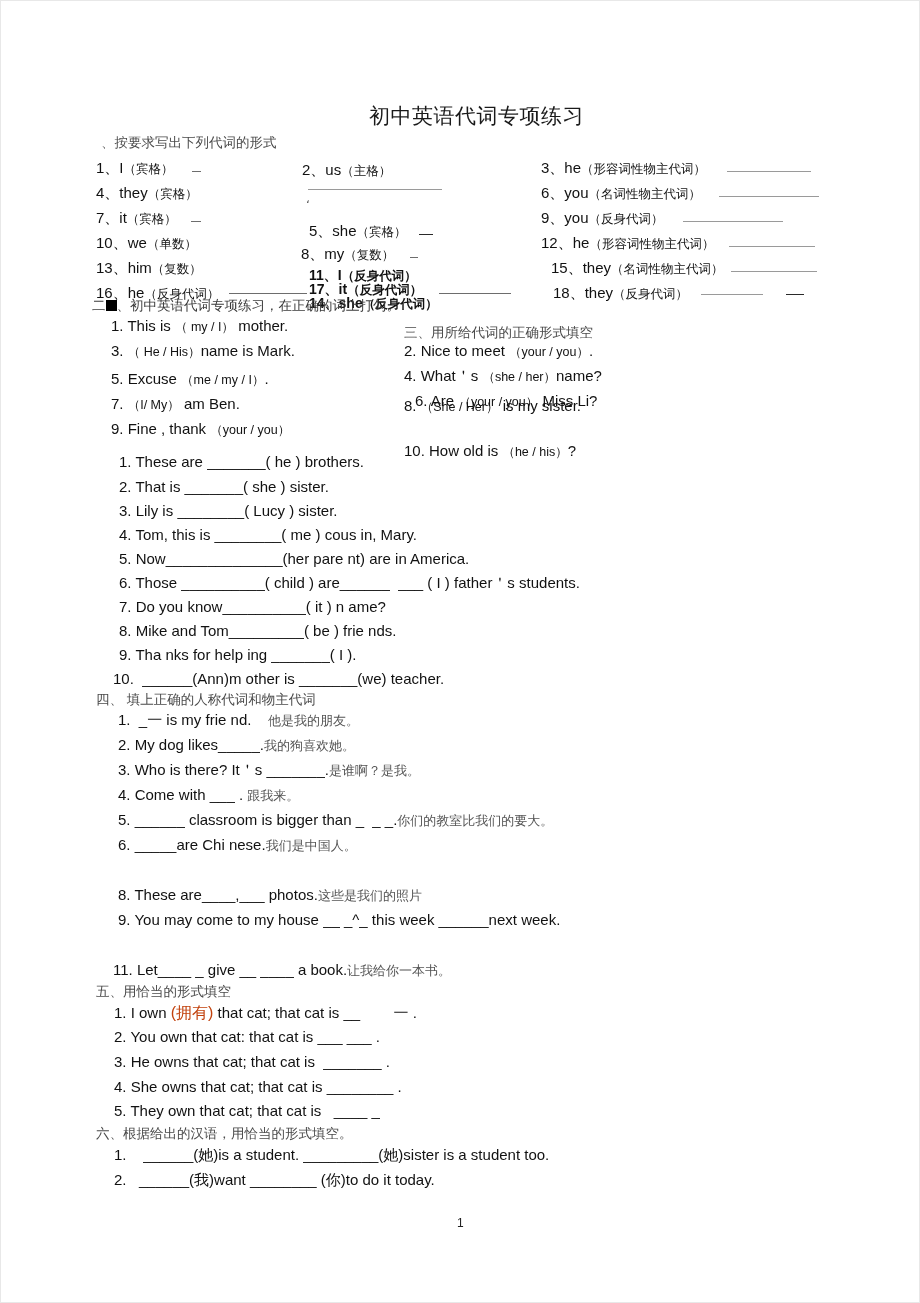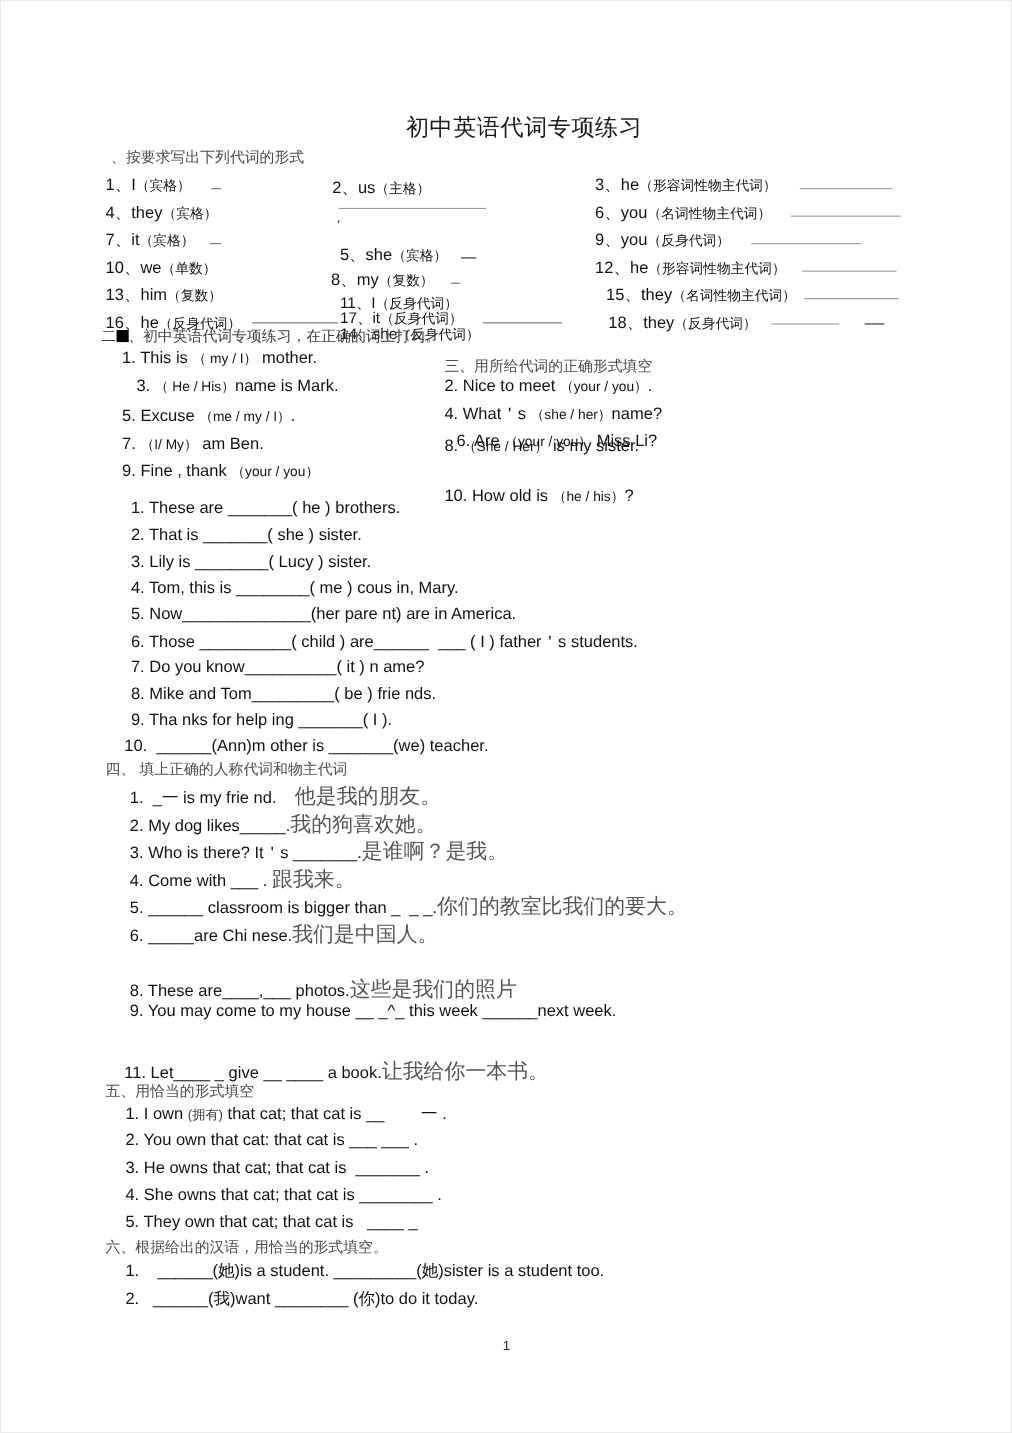--- a/index.html
+++ b/index.html
@@ -29,24 +29,24 @@
     margin-left: 40px;
   }
 
   .sec-head {
     font-size: 13.5px;
     color: #4a4a4a;
   }
   .sec-head-dark { color: #3a3a3a; }
 
   .q { font-size: 15px; color: #111111; }
-  .q-sm { font-size: 14px; }
+  .q-sm { font-size: 14px; font-weight: bold; }
   .paren { font-size: 12.5px; }
-  .cn { font-size: 19px; color: #555555; }
-  .cn-small { font-size: 12px; color: #404040; }
+  .cn { font-size: 13px; color: #555555; }
+  .cn-small { font-size: 16px; color: #c2410c; }
 
   .blk {
     display: inline-block;
     width: 11px;
     height: 11px;
     background: #000;
     vertical-align: -1px;
   }
 
   .rule {
@@ -119,21 +119,21 @@
   <div class="rule rule-light" style="left:730px; top:270px; width:86px;"></div>
 
   <div class="abs q" style="left:552px; top:283px;"><span>18、</span><span>they</span><span class="paren">（反身代词）</span></div>
   <div class="rule rule-light" style="left:700px; top:293px; width:62px;"></div>
   <div class="rule rule-thick" style="left:785px; top:293px; width:18px;"></div>
 
   <div class="abs sec-head sec-head-dark" style="left:91px; top:296px;"><span>二</span><span class="blk"></span><span>、初中英语代词专项练习，在正确的词上打勾。</span></div>
 
   <div class="abs q" style="left:110px; top:316px;"><span>1.</span> <span>This is</span> <span class="paren">（ my / I）</span> <span>mother.</span></div>
 
-  <div class="abs q" style="left:110px; top:341px;margin-left:13px;"><span>3.</span> <span class="paren">（ He / His）</span><span>name is Mark.</span></div>
+  <div class="abs q" style="left:110px; top:341px;"><span>3.</span> <span class="paren">（ He / His）</span><span>name is Mark.</span></div>
 
   <div class="abs q" style="left:110px; top:369px;"><span>5.</span> <span>Excuse</span> <span class="paren">（me / my / I）</span><span>.</span></div>
 
   <div class="abs q" style="left:110px; top:394px;"><span>7.</span> <span class="paren">（I/ My）</span> <span>am Ben.</span></div>
 
   <div class="abs q" style="left:110px; top:419px;"><span>9.</span> <span>Fine , thank</span> <span class="paren">（your / you）</span></div>
 
   <div class="abs sec-head" style="left:403px; top:323px;">三、用所给代词的正确形式填空</div>
 
   <div class="abs q" style="left:403px; top:341px;"><span>2.</span> <span>Nice to meet</span> <span class="paren">（your / you）</span><span>.</span></div>

